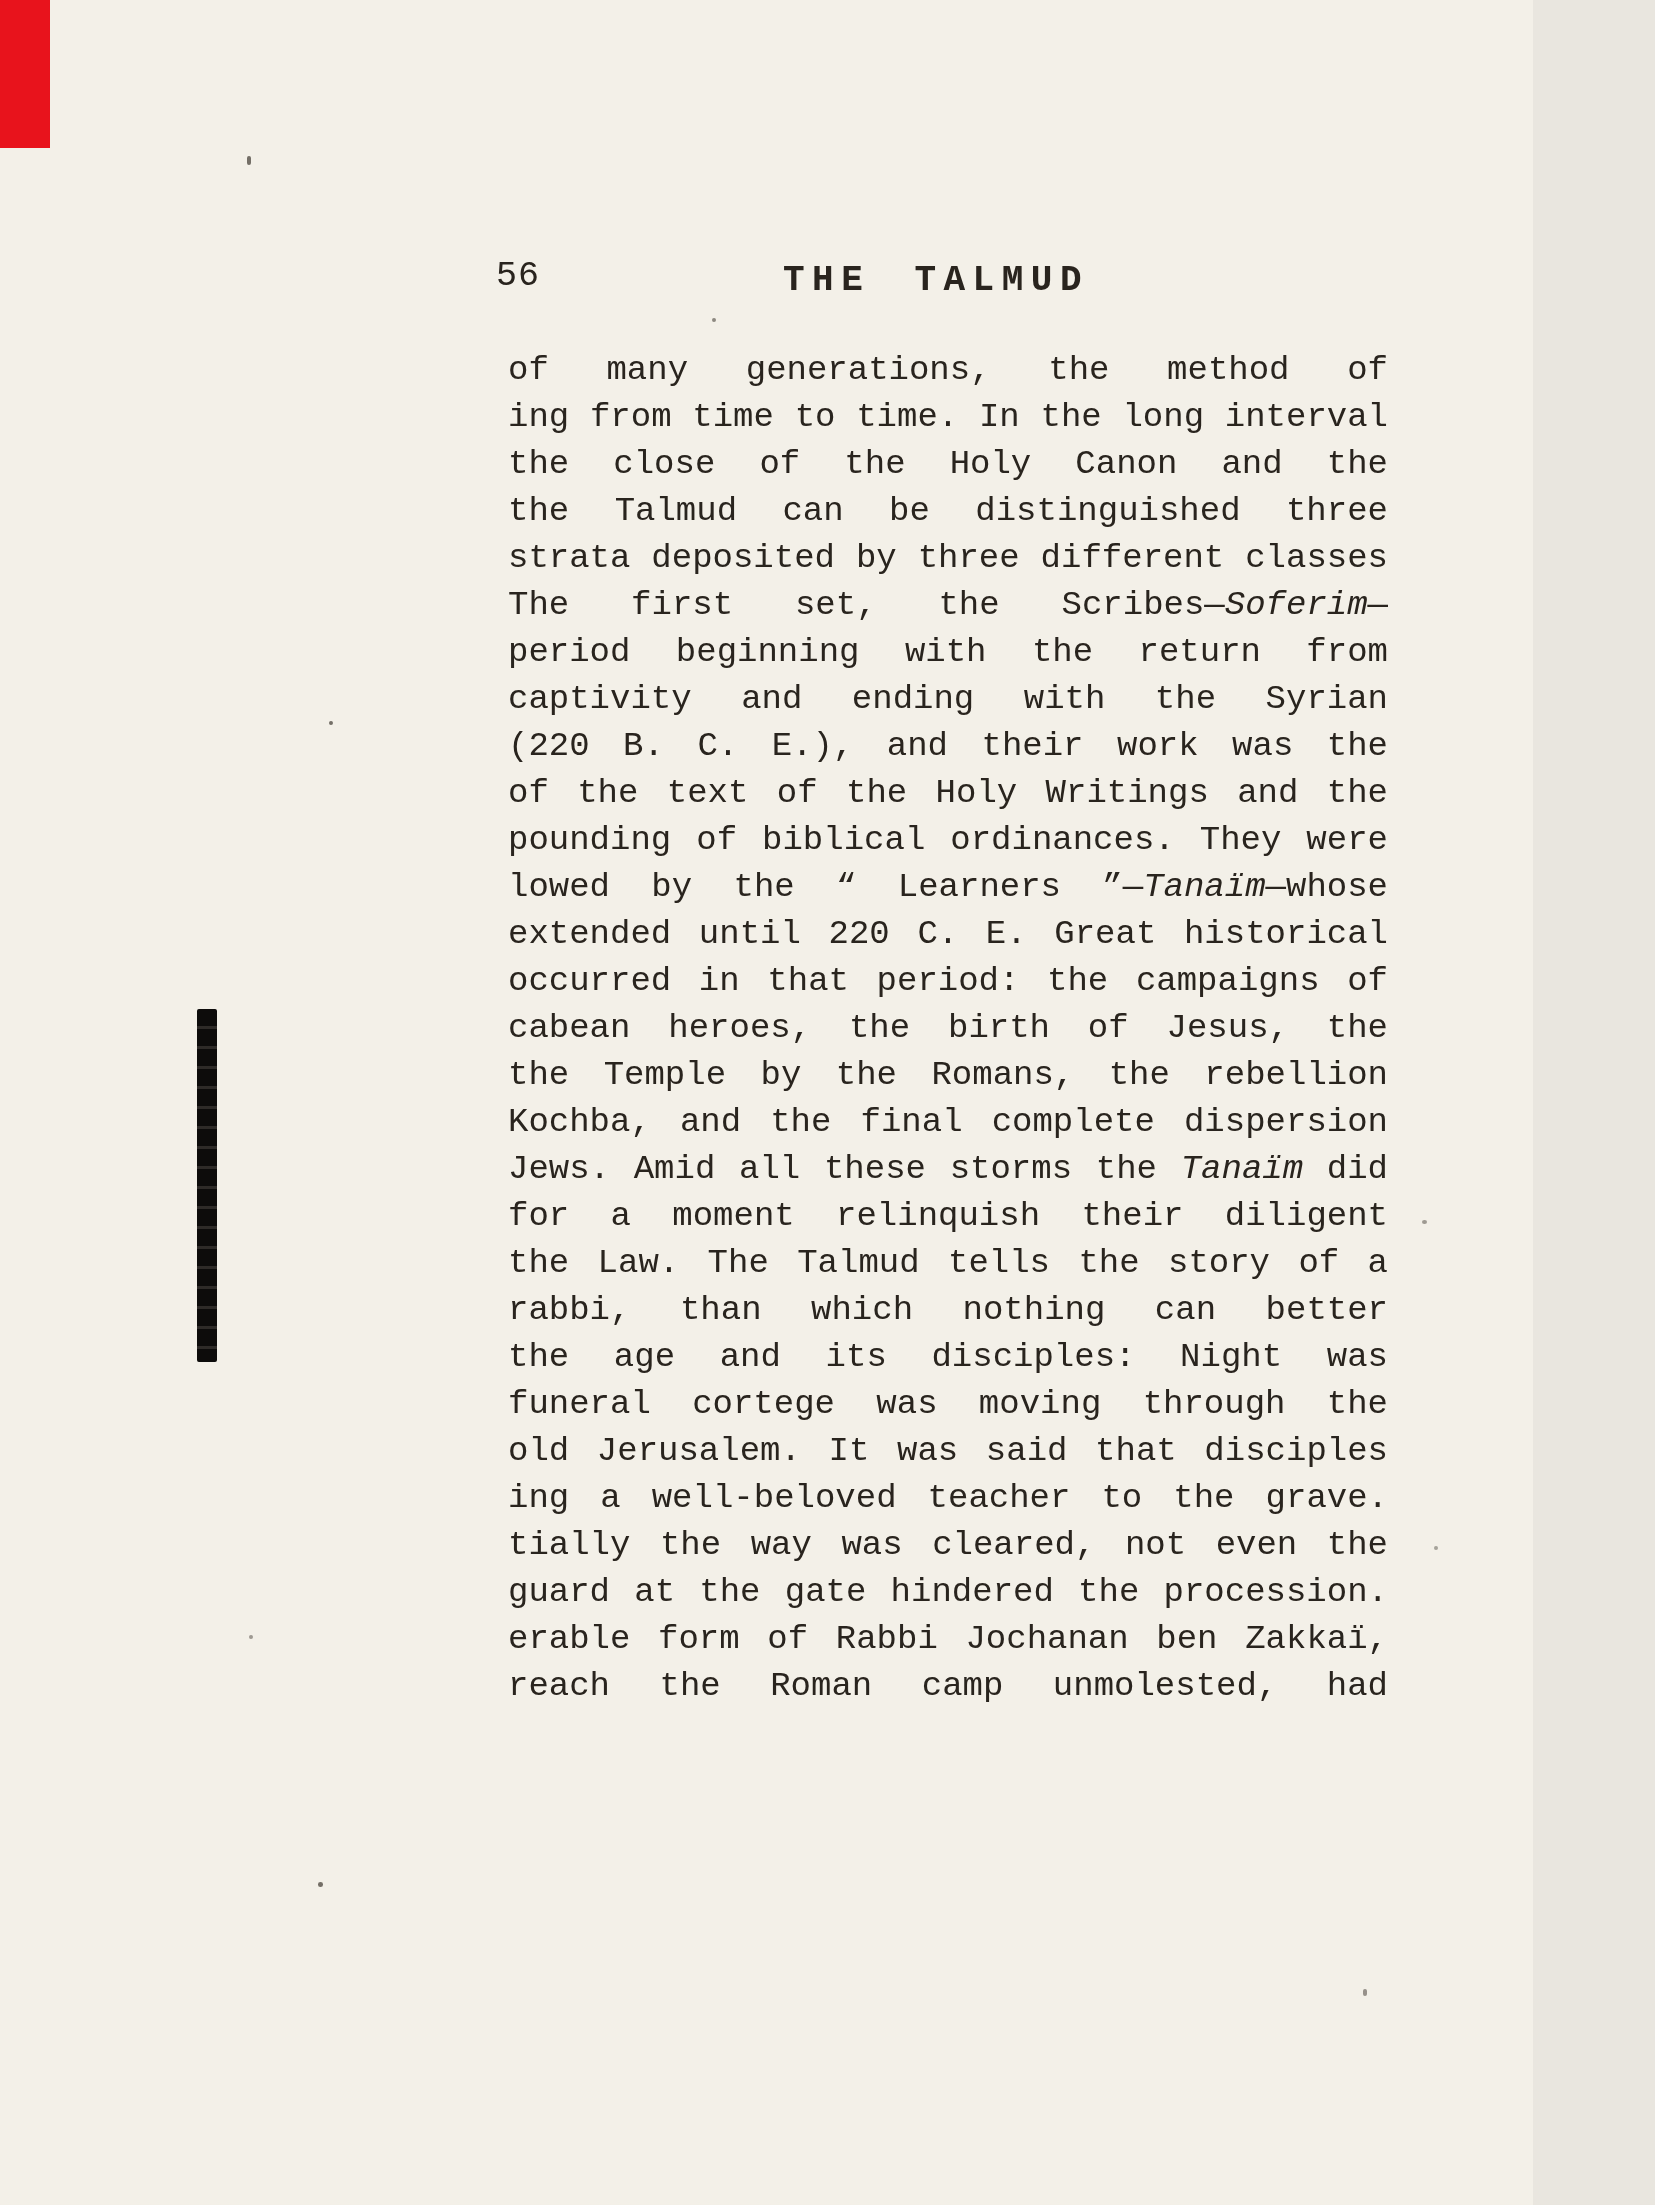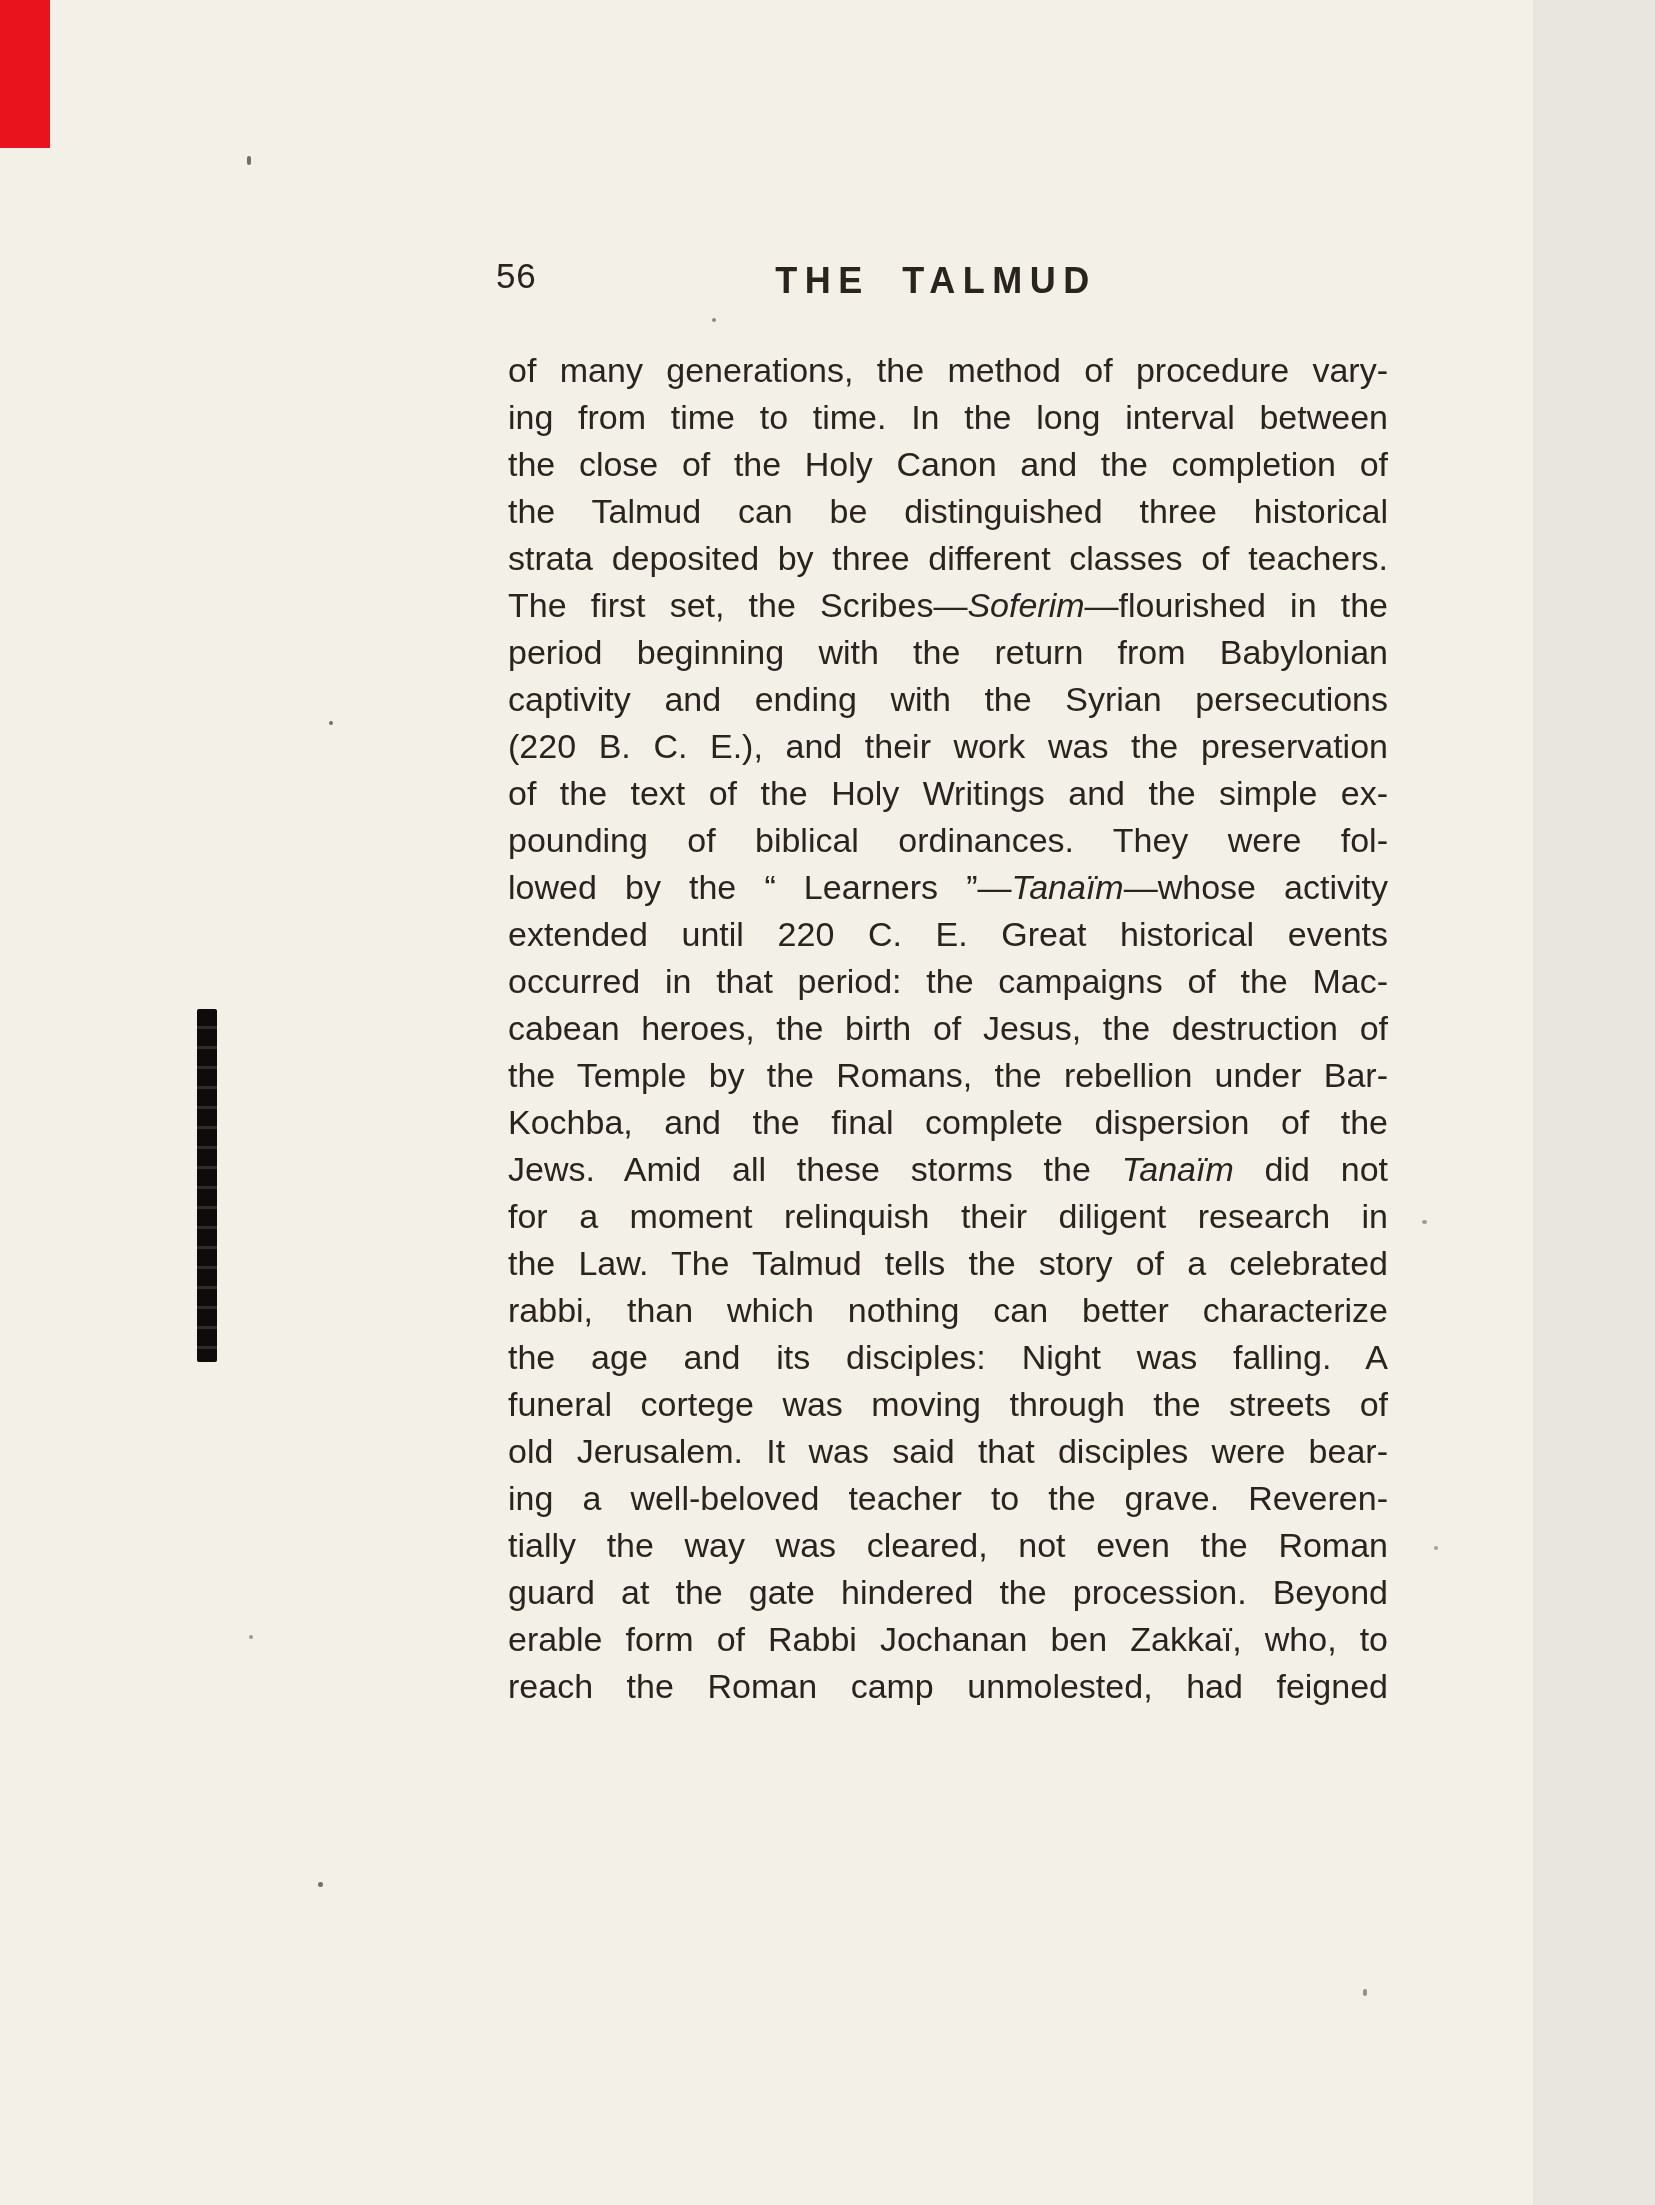--- a/index.html
+++ b/index.html
@@ -7,21 +7,21 @@
     --ink:#29241e;
     --stripe:#e8131c;
     --mark:#0d0c0b;
   }
   html,body{margin:0;padding:0;background:#e9e6df;}
   .page{
     position:relative;
     width:1533px;height:2205px;
     background:var(--paper);
     overflow:hidden;
-    font-family:Liberation Sans, sans-serif;
+    font-family:Liberation Mono, monospace;
     color:var(--ink);
   }
   
   .red-stripe{
     position:absolute;left:0;top:0;width:50px;height:148px;
     background:var(--stripe);
   }
   .black-mark{
     position:absolute;left:197px;top:1009px;width:20px;height:353px;
     background:repeating-linear-gradient(to bottom,

